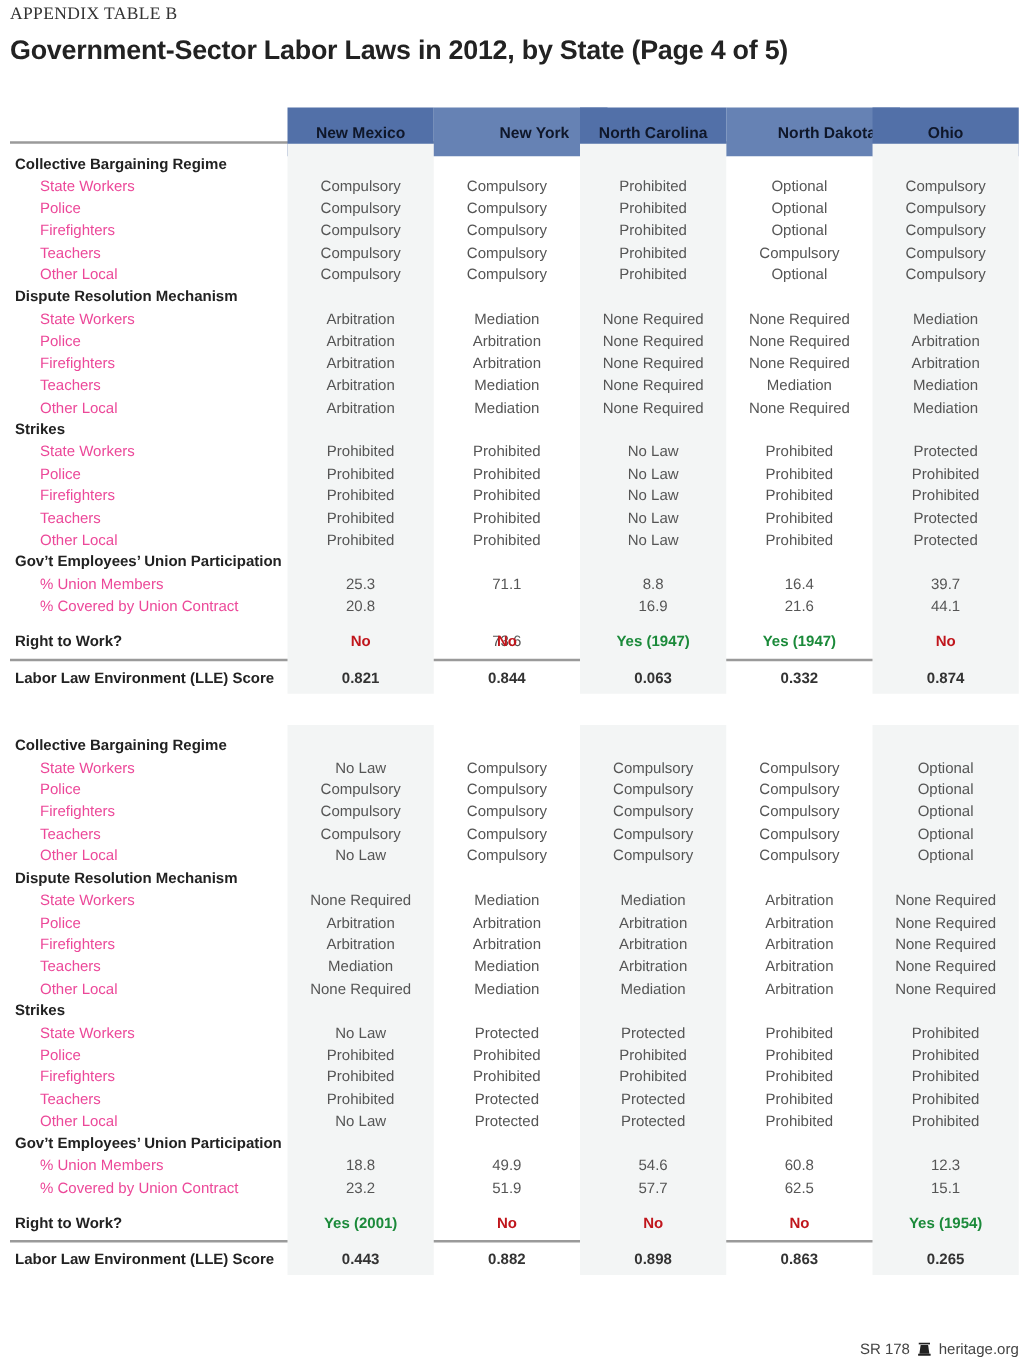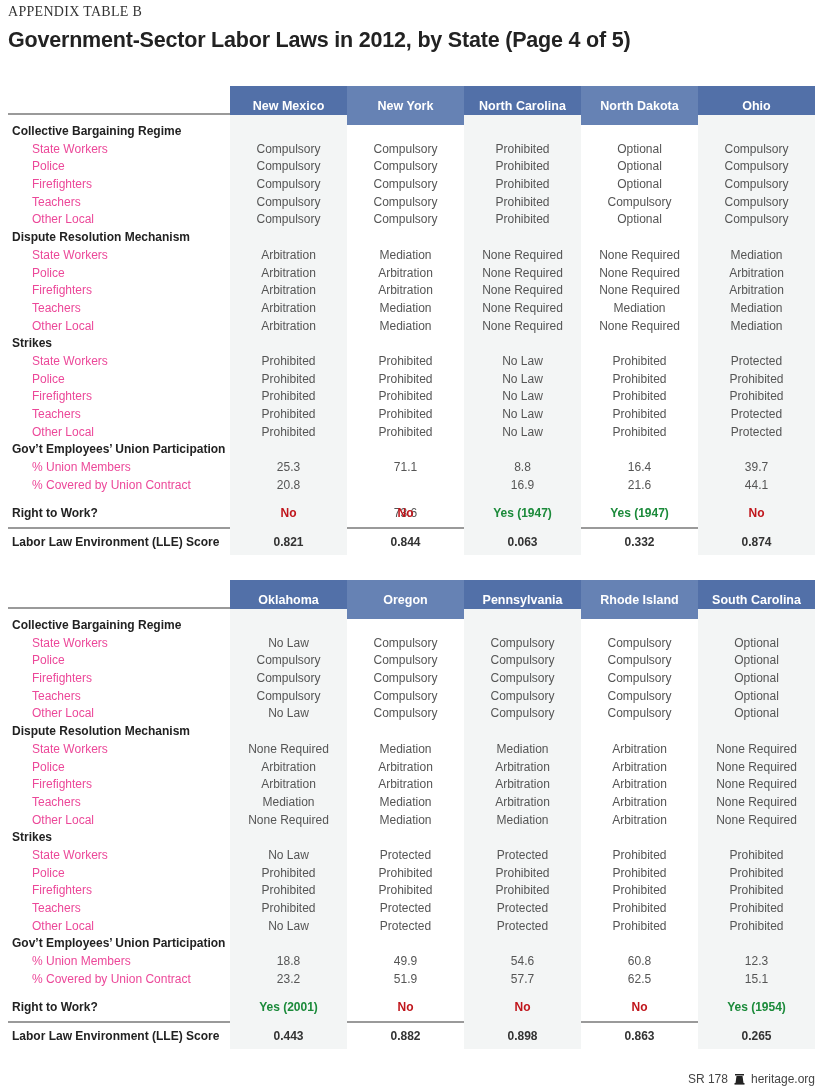--- a/index.html
+++ b/index.html
@@ -3,23 +3,23 @@
 <meta charset="utf-8">
 <style>
   html, body { margin: 0; padding: 0; background: #ffffff; }
   body { width: 825px; height: 1091px; position: relative; font-family: "Liberation Sans", sans-serif; color: #333; overflow: hidden; }
   .appendix { position: absolute; left: 8px; top: 4px; font-family: "Liberation Serif", serif; font-size: 14px; letter-spacing: 0.3px; color: #333; }
   .title { position: absolute; left: 8px; top: 28px; font-size: 21.5px; font-weight: bold; color: #222; letter-spacing: -0.2px; }
   .tbl { position: absolute; left: 8px; width: 805px; }
   .tbl1 { top: 86px; }
   .tbl2 { top: 580px; }
   .hdr { position: relative; height: 27px; border-bottom: 2px solid #9a9a9a; }
-  .hcell { position: absolute; top: 0; height: 39px; width: 117px; display: flex; align-items: center; justify-content: center; color: #ffffff; font-size: 12.5px; font-weight: bold; }
+  .hcell { position: absolute; top: 0; height: 39px; width: 117px; display: flex; align-items: center; justify-content: center; color: #0f172a; font-size: 12.5px; font-weight: bold; }
   .hcell.a { background: #5270a8; }
-  .hcell.b { background: #6682b4; }
+  .hcell.b { background: #6682b4; padding-left: 22px; }
   .bodyarea { position: relative; }
   .shade { position: absolute; top: 0; bottom: 0; width: 117px; background: #f3f5f5; }
   .row { position: relative; height: 17.7px; font-size: 12px; line-height: 17.7px; }
   .row .lbl { position: absolute; left: 4px; white-space: nowrap; color: #444; }
   .row .lbl.sub { left: 24px; color: #ec4899; }
   .row .lbl.sec { font-weight: bold; color: #222; }
   .row .val { position: absolute; width: 117px; text-align: center; color: #555; }
   .gap-top { height: 8px; }
   .spacer { height: 11px; }
   .rtw .lbl { font-weight: bold; color: #222; }
@@ -214,27 +214,20 @@
         <span class="lbl">Labor Law Environment (LLE) Score</span>
         <span class="val" style="left: 222px;">0.821</span>
         <span class="val" style="left: 339px;">0.844</span>
         <span class="val" style="left: 456px;">0.063</span>
         <span class="val" style="left: 573px;">0.332</span>
         <span class="val" style="left: 690px;">0.874</span>
       </div>
     </div>
   </div>
 <div class="tbl tbl2">
-    <div class="hdr">
-      <div class="hcell a" style="left: 222px;">Oklahoma</div>
-      <div class="hcell b" style="left: 339px;">Oregon</div>
-      <div class="hcell a" style="left: 456px;">Pennsylvania</div>
-      <div class="hcell b" style="left: 573px;">Rhode Island</div>
-      <div class="hcell a" style="left: 690px;">South Carolina</div>
-    </div>
     <div class="bodyarea">
       <div class="shade" style="left: 222px;"></div>
       <div class="shade" style="left: 456px;"></div>
       <div class="shade" style="left: 690px;"></div>
       <div class="gap-top"></div>
       <div class="row">
         <span class="lbl sec">Collective Bargaining Regime</span>
       </div>
       <div class="row">
         <span class="lbl sub">State Workers</span>

